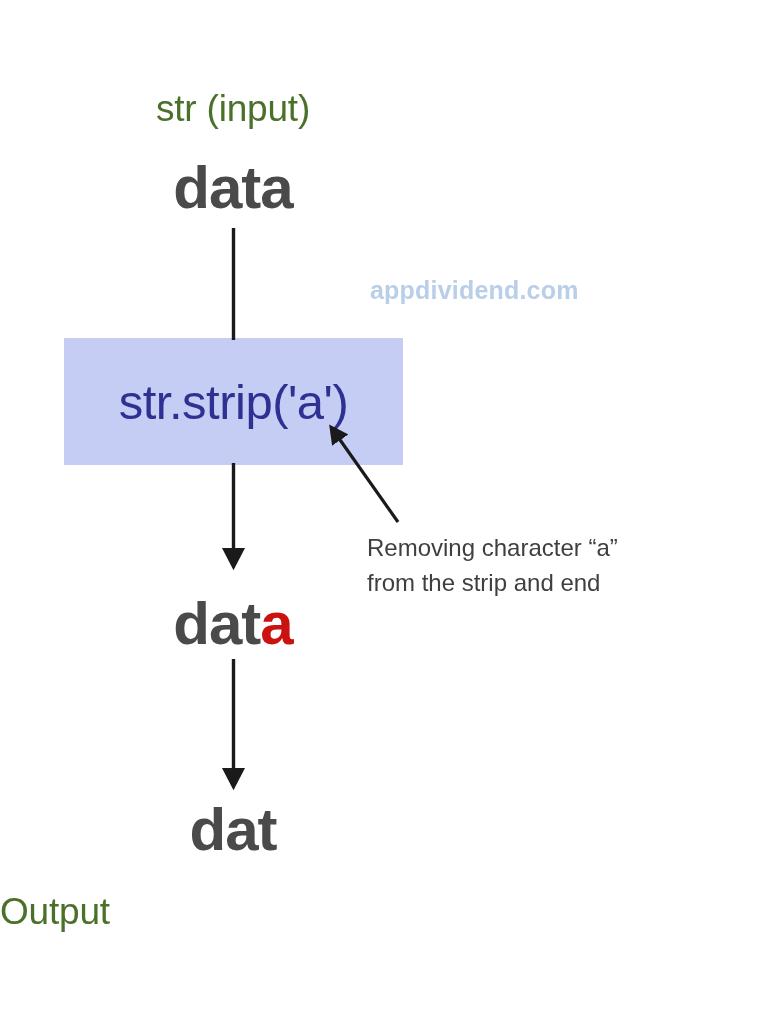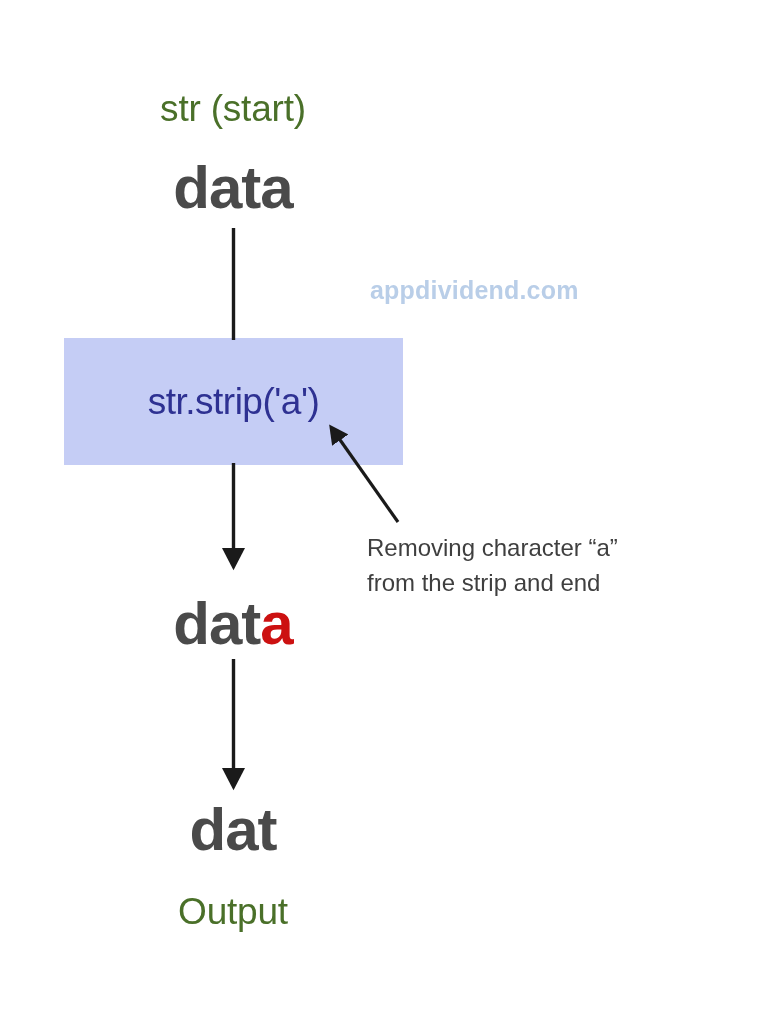--- a/index.html
+++ b/index.html
@@ -78,21 +78,21 @@
   }
   .code-text {
     position: absolute;
     left: 64px;
     top: 338px;
     width: 339px;
     height: 127px;
     display: flex;
     align-items: center;
     justify-content: center;
-    font-size: 37px;
+    font-size: 49px;
     color: #2e3192;
     letter-spacing: -0.5px;
     white-space: nowrap;
   }
 
   
   .word-mid {
     left: 0;
     top: 594px;
     width: 466px;
@@ -106,21 +106,21 @@
     top: 800px;
     width: 466px;
     text-align: center;
   }
 
   
   .output-label {
     left: 0;
     top: 893px;
     width: 466px;
-    text-align: center;
+    text-align: left;
     font-size: 37px;
     color: #4a7029;
     letter-spacing: -0.2px;
   }
 
   
   .annotation {
     position: absolute;
     left: 367px;
     top: 531px;
@@ -138,21 +138,21 @@
     width: 773px;
     height: 1024px;
     pointer-events: none;
   }
 </style>
 </head>
 <body>
 
 <div class="canvas">
 
-  <div class="abs input-label">str (start)</div>
+  <div class="abs input-label">str (input)</div>
 
   <div class="abs word-big word-input">data</div>
 
   <div class="abs watermark">appdividend.com</div>
 
   <div class="code-box"></div>
   <div class="code-text">str.strip('a')</div>
 
   <div class="abs word-big word-mid"><span>dat</span><span class="red-char">a</span></div>
 

